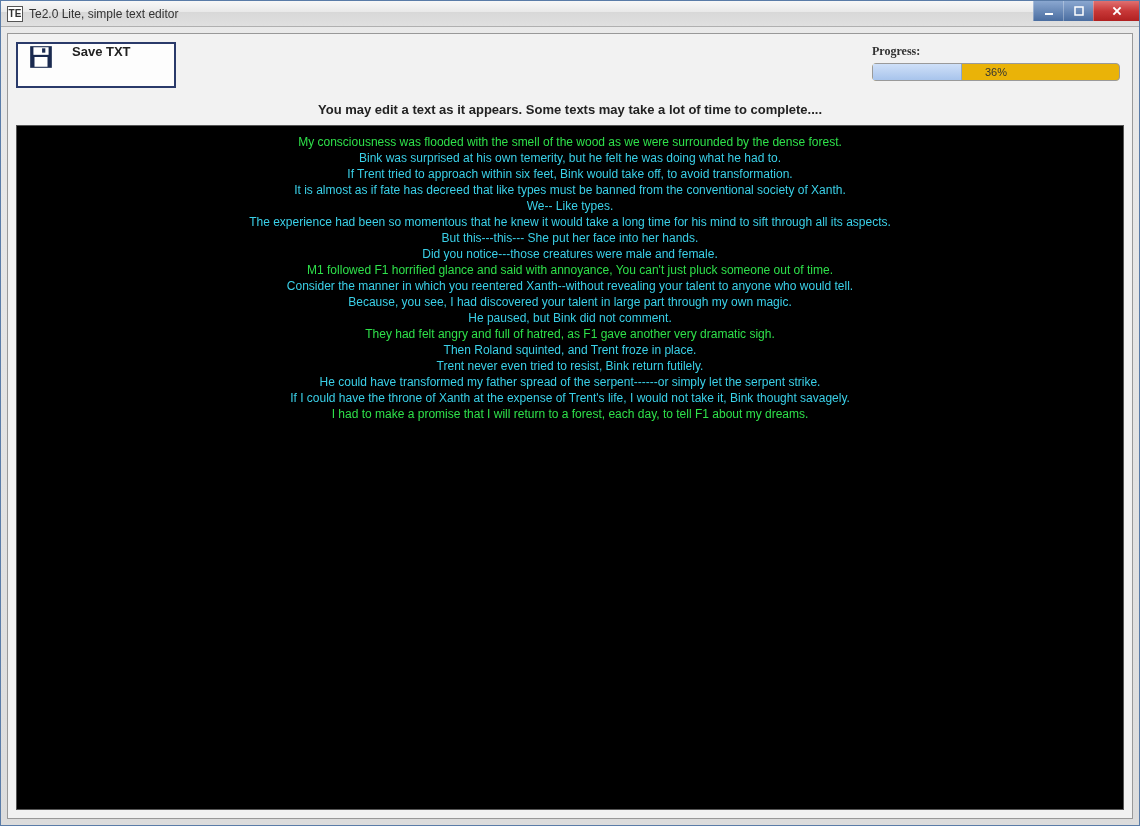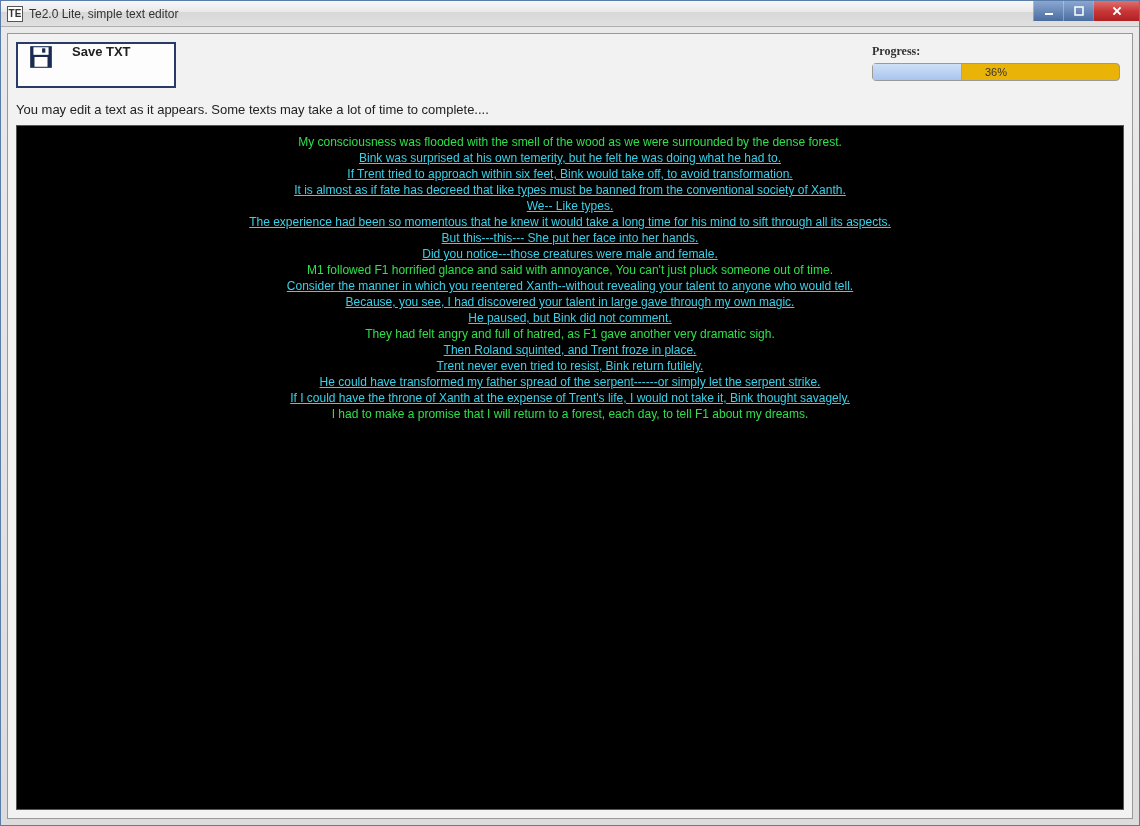--- a/index.html
+++ b/index.html
@@ -134,39 +134,40 @@
     }
     .progress-text {
       position: absolute;
       width: 100%;
       text-align: center;
       font-size: 11px;
       color: #333;
       line-height: 17px;
     }
     .hint-text {
+      text-align: center;
       font-size: 13px;
-      font-weight: normal;
+      font-weight: bold;
       color: #222;
       margin: 10px 0 8px 0;
     }
     .editor {
       flex: 1;
       background: #000;
       color: #2ee04a;
       font-family: Tahoma, Arial, sans-serif;
       font-size: 12px;
       line-height: 16px;
       padding: 8px 6px;
       overflow: auto;
       border: 1px solid #555;
       text-align: center;
     }
     .editor .line-green { color: #2ee04a; }
-    .editor .line-cyan  { color: #3ad0e8; text-decoration: underline; }
+    .editor .line-cyan  { color: #3ad0e8; }
   </style>
 </head>
 <body>
 
 <div class="window">
 
   <div class="titlebar">
     <span class="app-icon">TE</span>
     <span class="title-text">Te2.0 Lite, simple text editor</span>
     <div class="window-controls">
@@ -220,21 +221,21 @@
         <div class="line-green">My consciousness was flooded with the smell of the wood as we were surrounded by the dense forest.</div>
         <div class="line-cyan">Bink was surprised at his own temerity, but he felt he was doing what he had to.</div>
         <div class="line-cyan">If Trent tried to approach within six feet, Bink would take off, to avoid transformation.</div>
         <div class="line-cyan">It is almost as if fate has decreed that like types must be banned from the conventional society of Xanth.</div>
         <div class="line-cyan">We-- Like types.</div>
         <div class="line-cyan">The experience had been so momentous that he knew it would take a long time for his mind to sift through all its aspects.</div>
         <div class="line-cyan">But this---this--- She put her face into her hands.</div>
         <div class="line-cyan">Did you notice---those creatures were male and female.</div>
         <div class="line-green">M1 followed F1 horrified glance and said with annoyance, You can't just pluck someone out of time.</div>
         <div class="line-cyan">Consider the manner in which you reentered Xanth--without revealing your talent to anyone who would tell.</div>
-        <div class="line-cyan">Because, you see, I had discovered your talent in large gave through my own magic.</div>
+        <div class="line-cyan">Because, you see, I had discovered your talent in large part through my own magic.</div>
         <div class="line-cyan">He paused, but Bink did not comment.</div>
         <div class="line-green">They had felt angry and full of hatred, as F1 gave another very dramatic sigh.</div>
         <div class="line-cyan">Then Roland squinted, and Trent froze in place.</div>
         <div class="line-cyan">Trent never even tried to resist, Bink return futilely.</div>
         <div class="line-cyan">He could have transformed my father spread of the serpent------or simply let the serpent strike.</div>
         <div class="line-cyan">If I could have the throne of Xanth at the expense of Trent's life, I would not take it, Bink thought savagely.</div>
         <div class="line-green">I had to make a promise that I will return to a forest, each day, to tell F1 about my dreams.</div>
       </div>
 
   </div>

